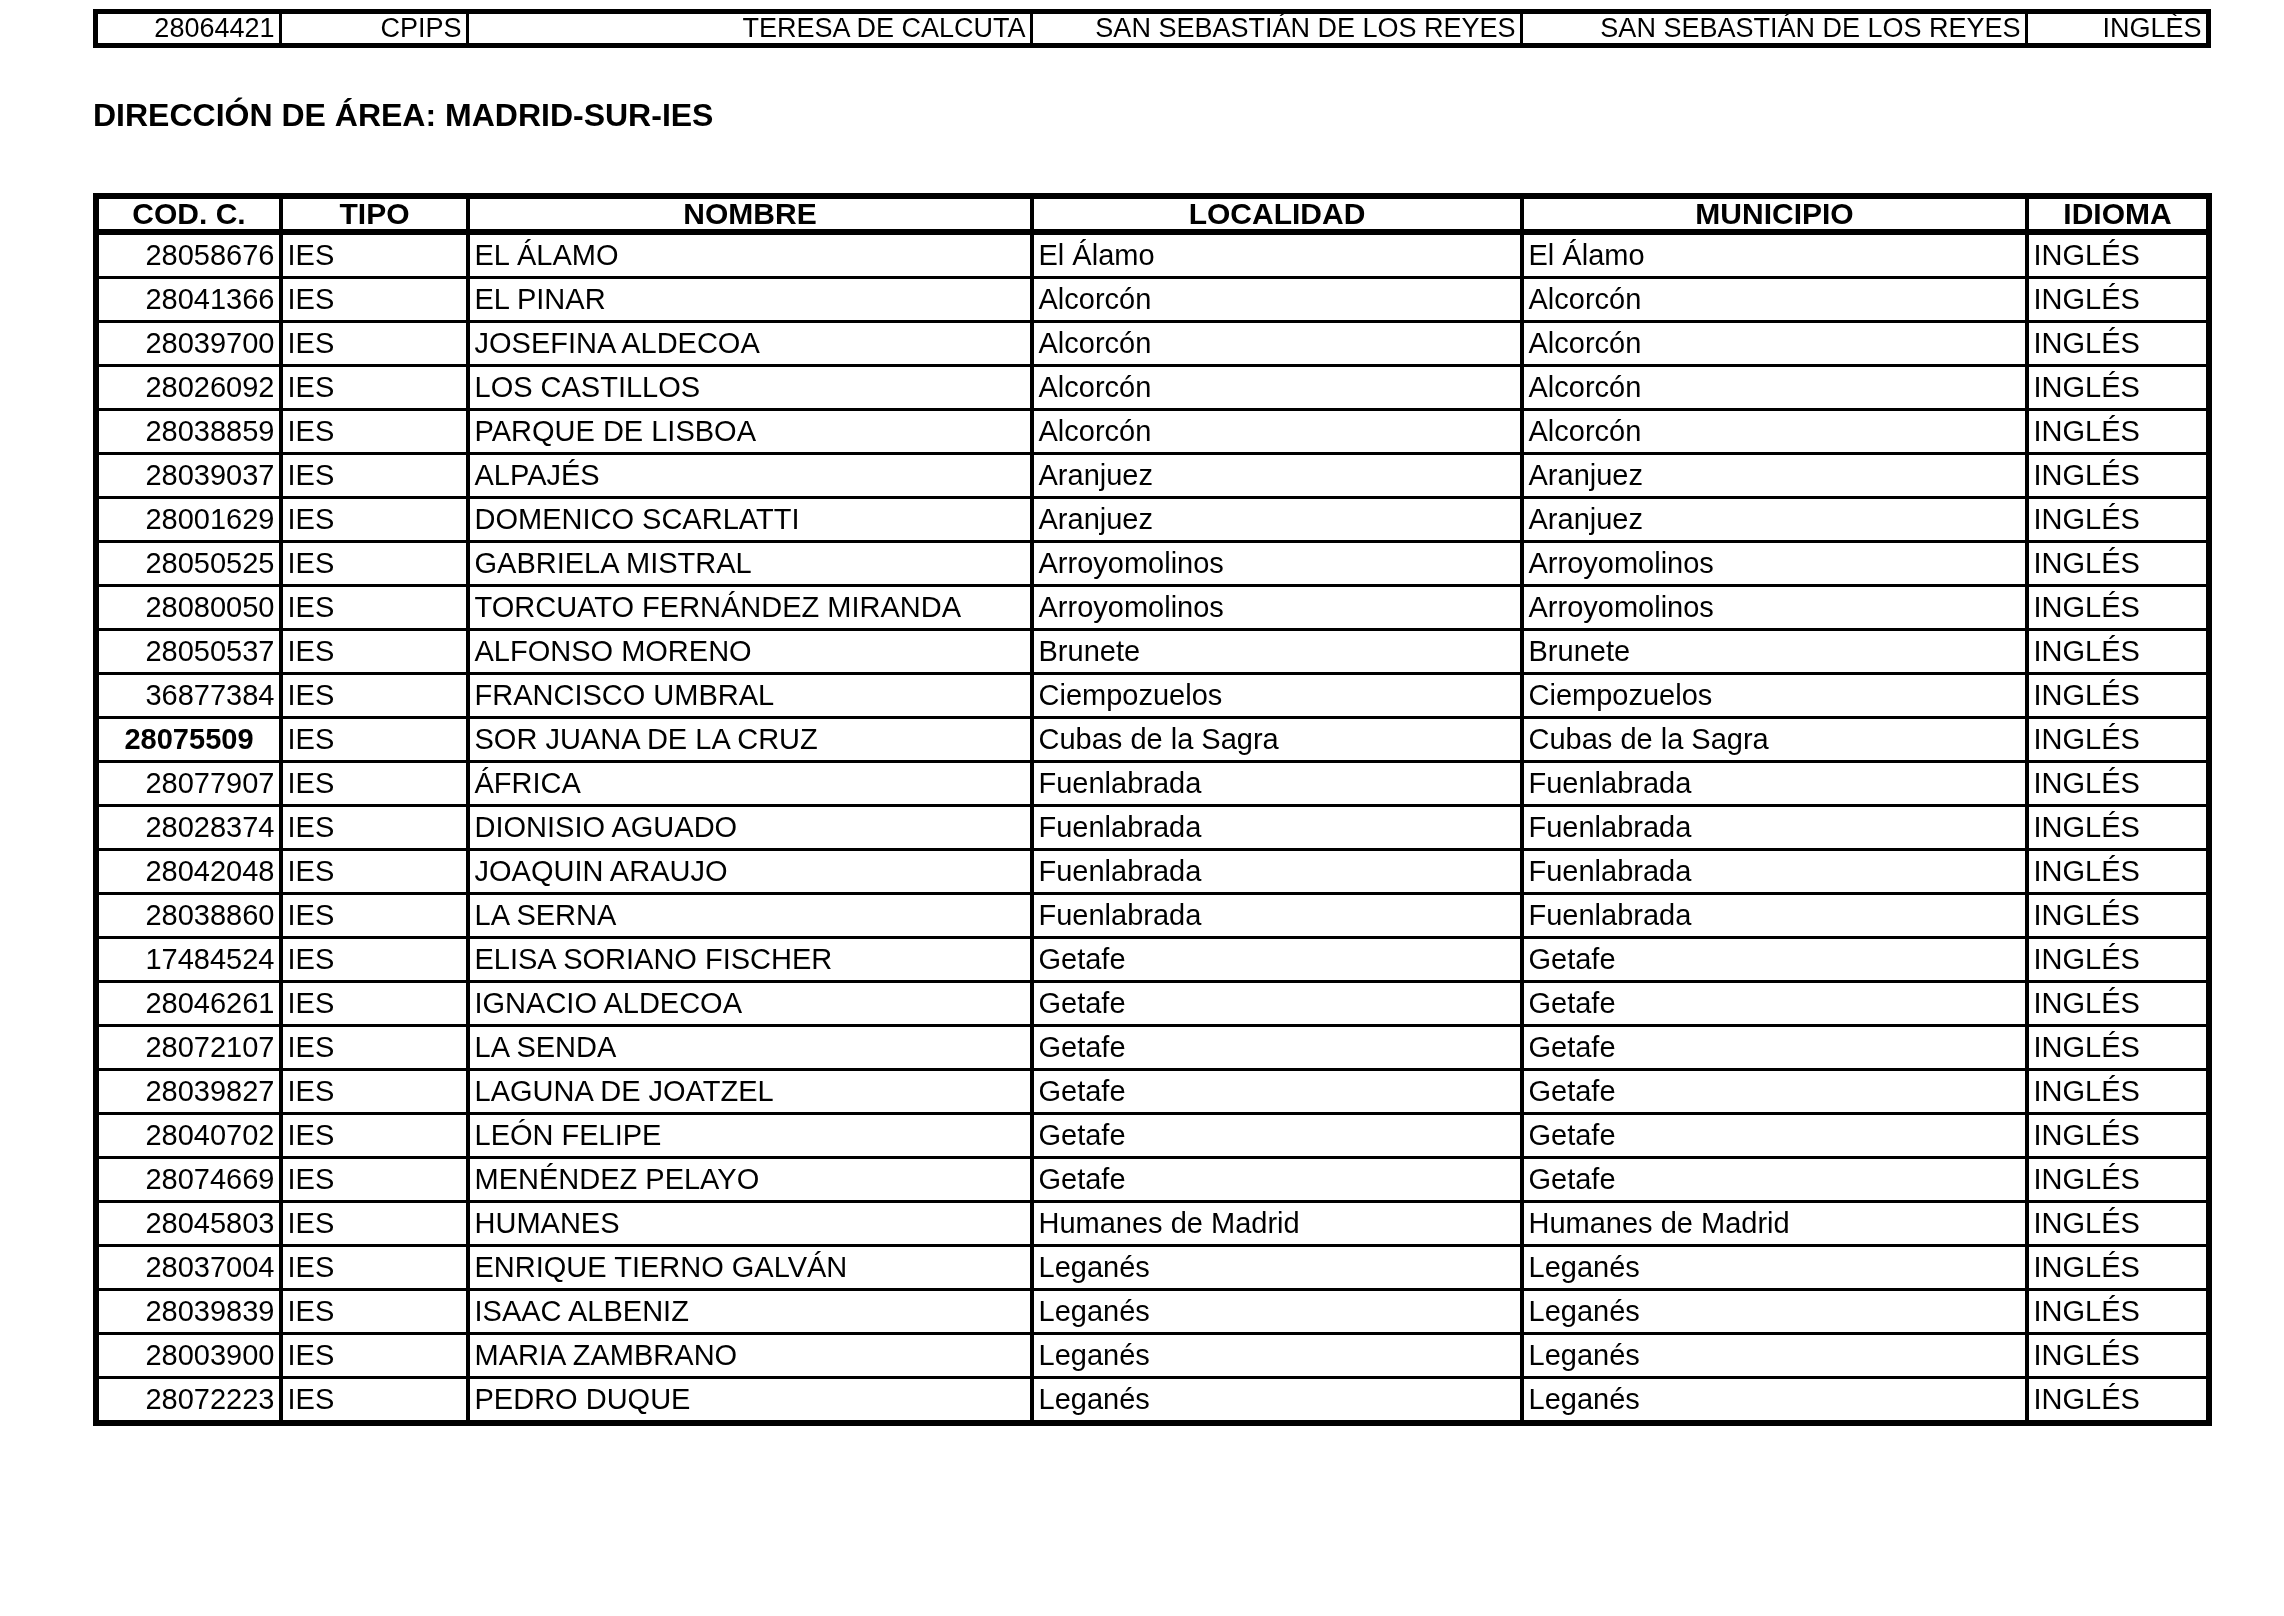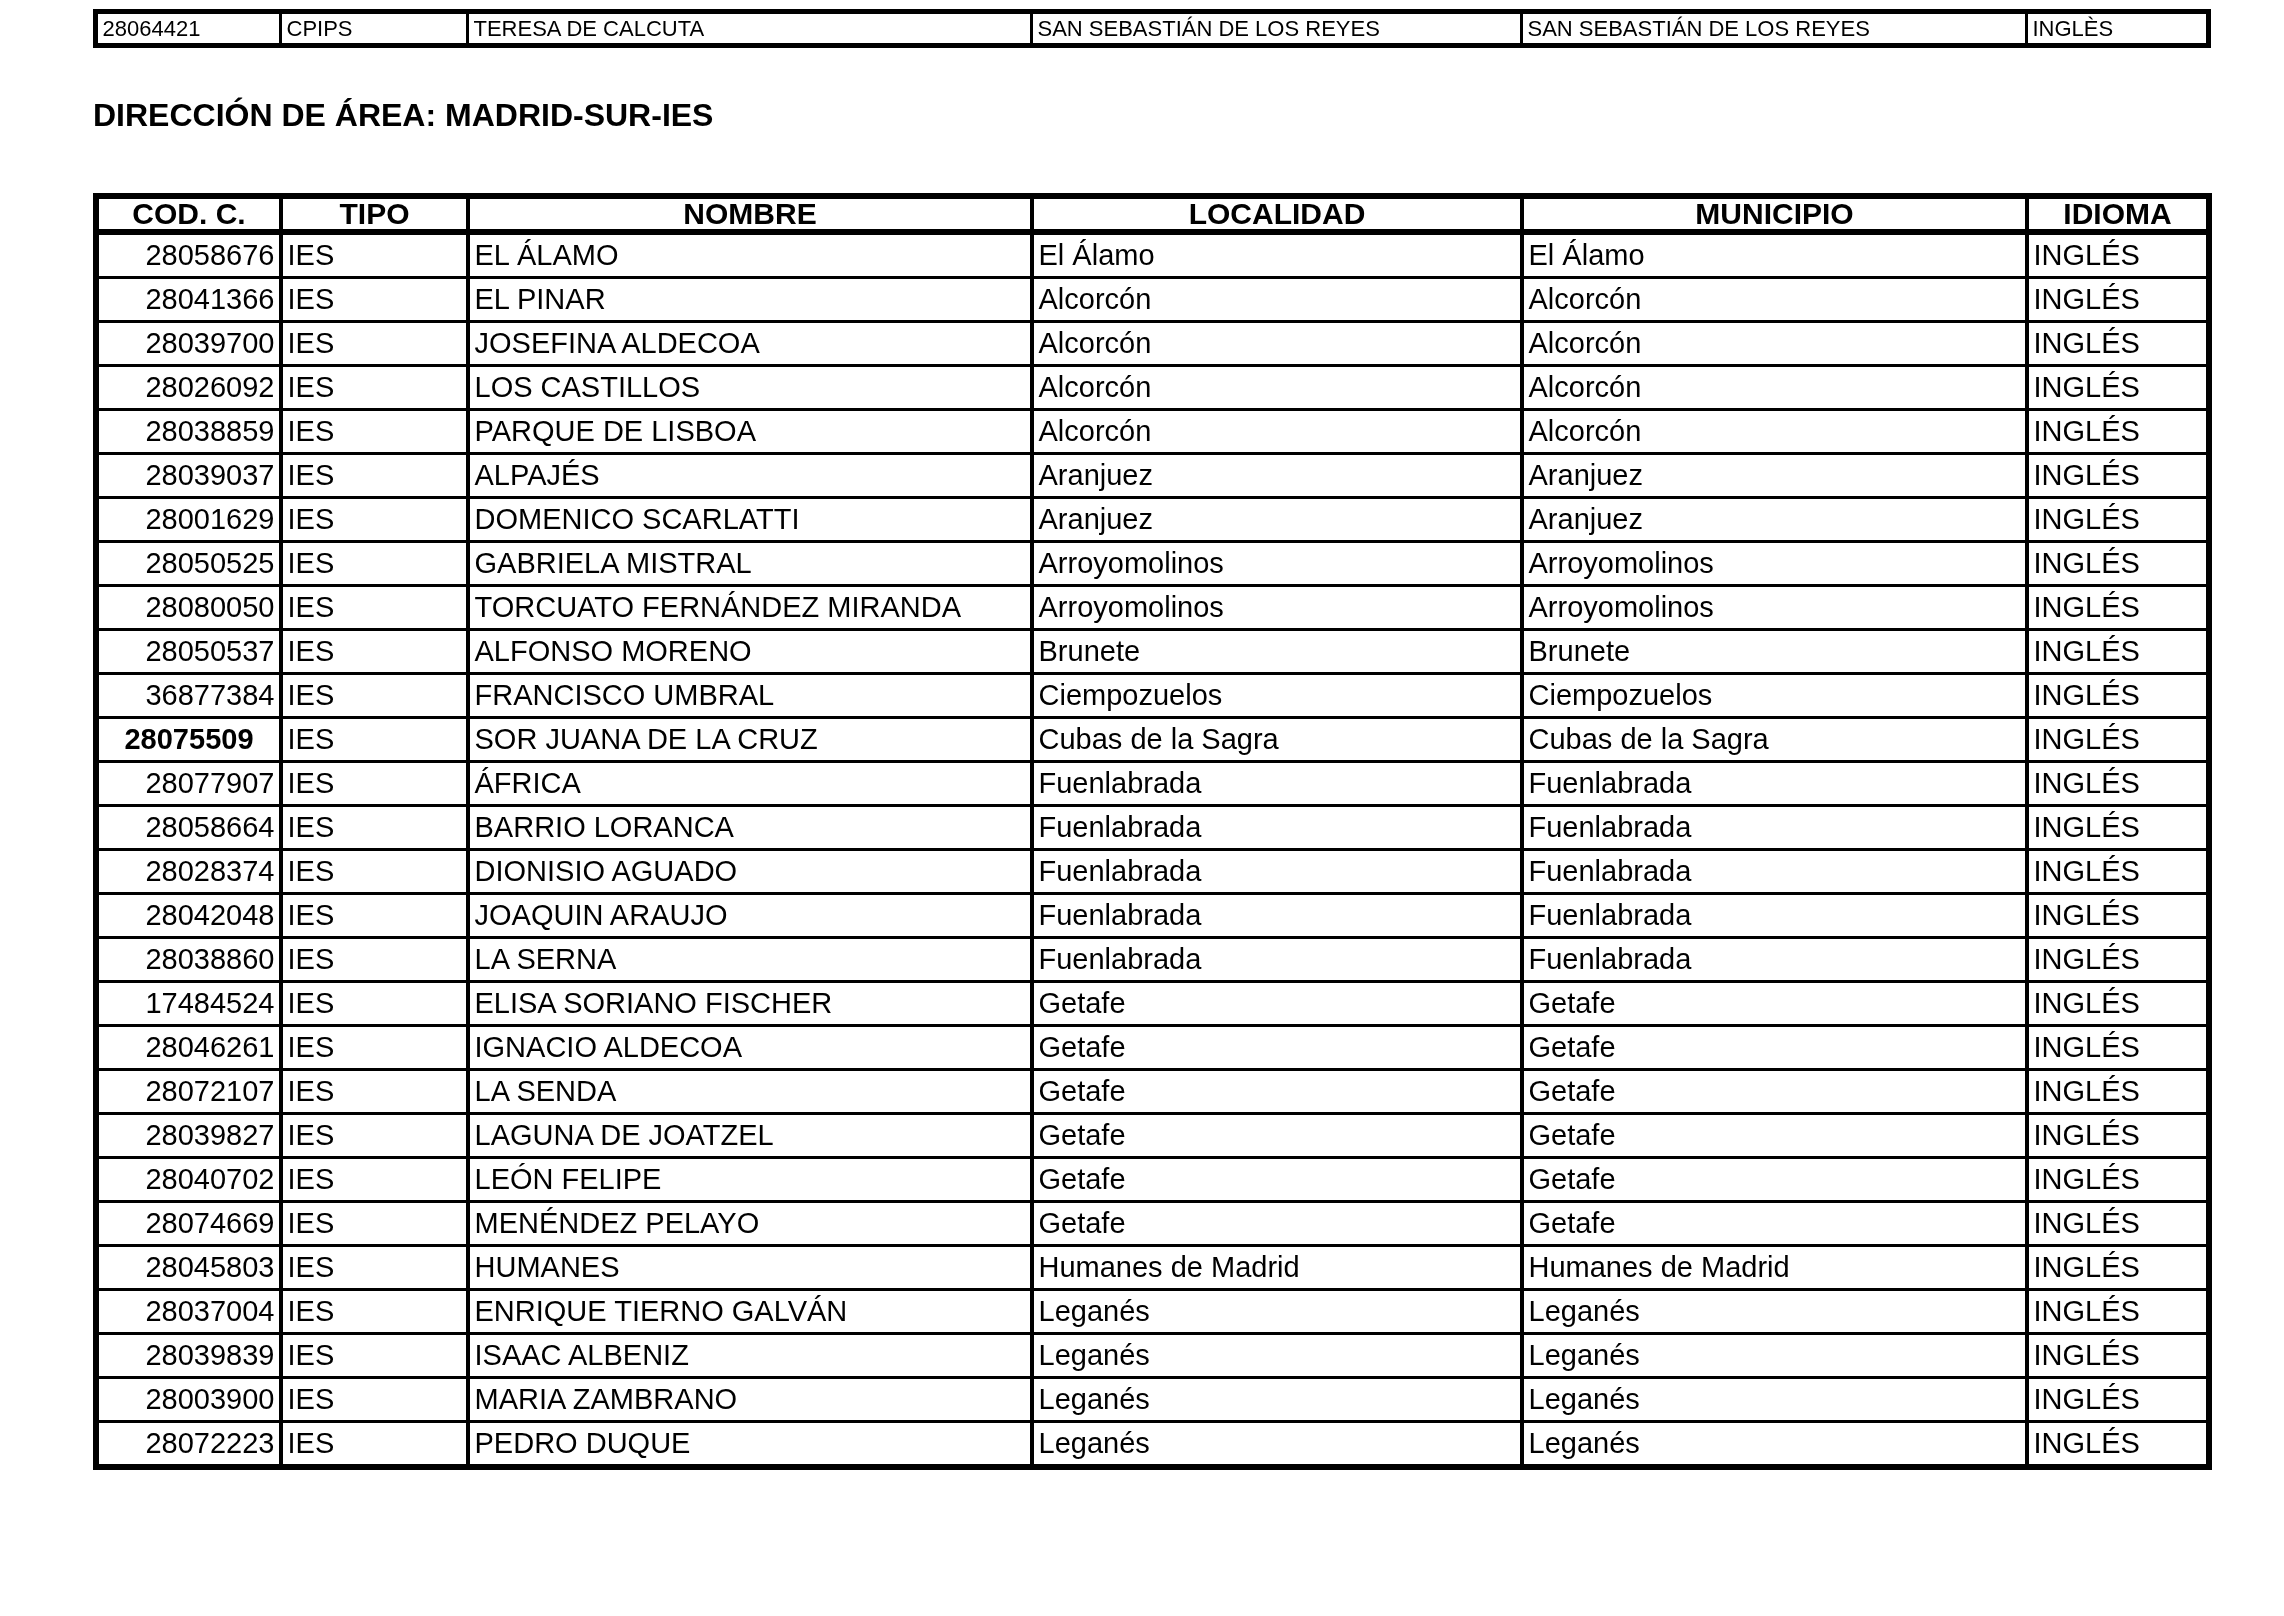--- a/index.html
+++ b/index.html
@@ -24,25 +24,25 @@
     position: absolute;
     left: 93px;
     top: 9px;
     width: 2113px;
     border: 5.3px solid #000;
   }
   .strip-table td {
     border: 3.8px solid #000;
     height: 29px;
     line-height: 29px;
-    font-size: 22px;
+    font-size: 27px;
     padding: 0 4.5px;
     white-space: nowrap;
     overflow: hidden;
-    text-align: left;
+    text-align: right;
   }
   
   .area-title {
     position: absolute;
     top: 97px;
     left: 93px;
     width: 1956px;
     text-align: left;
     font-size: 32px;
     font-weight: bold;
@@ -228,28 +228,20 @@
       </tr>
       <tr>
         <td class="col-code">28077907</td>
         <td class="col-tipo">IES</td>
         <td class="col-nombre">ÁFRICA</td>
         <td class="col-localidad">Fuenlabrada</td>
         <td class="col-municipio">Fuenlabrada</td>
         <td class="col-idioma">INGLÉS</td>
       </tr>
       <tr>
-        <td class="col-code">28058664</td>
-        <td class="col-tipo">IES</td>
-        <td class="col-nombre">BARRIO LORANCA</td>
-        <td class="col-localidad">Fuenlabrada</td>
-        <td class="col-municipio">Fuenlabrada</td>
-        <td class="col-idioma">INGLÉS</td>
-      </tr>
-      <tr>
         <td class="col-code">28028374</td>
         <td class="col-tipo">IES</td>
         <td class="col-nombre">DIONISIO AGUADO</td>
         <td class="col-localidad">Fuenlabrada</td>
         <td class="col-municipio">Fuenlabrada</td>
         <td class="col-idioma">INGLÉS</td>
       </tr>
       <tr>
         <td class="col-code">28042048</td>
         <td class="col-tipo">IES</td>

